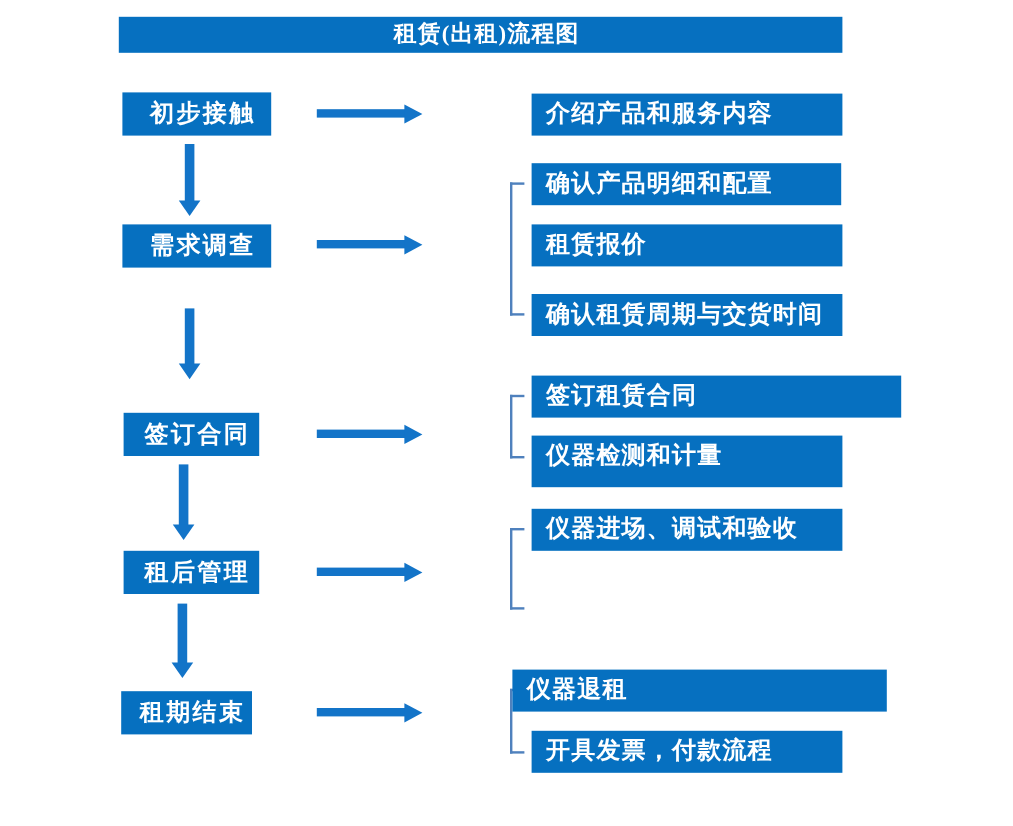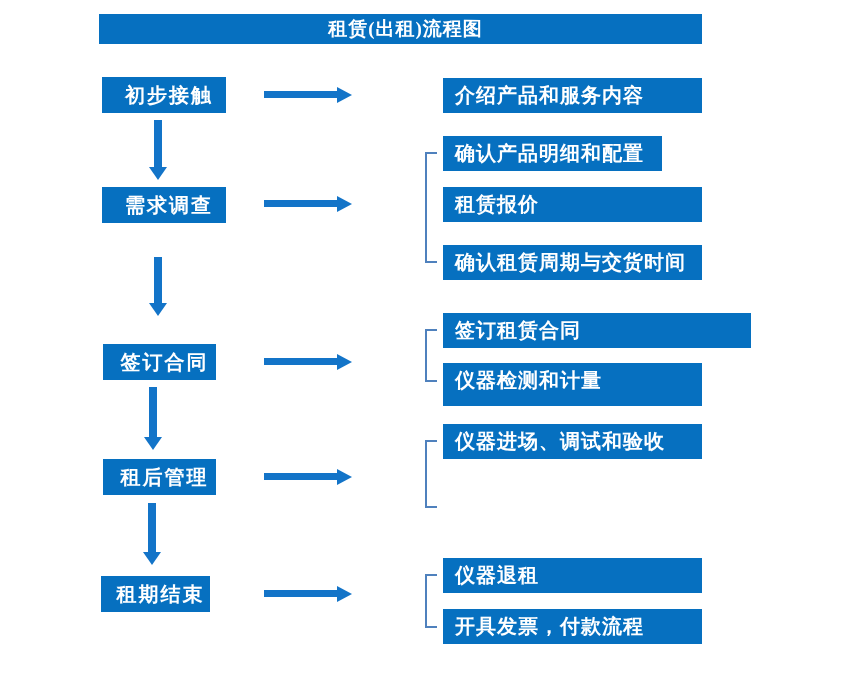--- a/index.html
+++ b/index.html
@@ -83,22 +83,22 @@
     <div class="shaft"></div>
     <div class="head"></div>
   </div>
 
   <div class="bracket" style="top:152px; height:111px;"></div>
   <div class="bracket" style="top:329px; height:53px;"></div>
   <div class="bracket" style="top:440px; height:68px;"></div>
   <div class="bracket" style="top:574px; height:54px;"></div>
 
   <div class="box rbox" style="left:443px; top:78px;  width:259px; height:35px;">介绍产品和服务内容</div>
-  <div class="box rbox" style="left:443px; top:136px; width:219px; height:35px;">确认产品明细和配置</div>
+  <div class="box rbox" style="left:443px; top:136px; width:258px; height:35px;">确认产品明细和配置</div>
   <div class="box rbox" style="left:443px; top:187px; width:259px; height:35px;">租赁报价</div>
   <div class="box rbox" style="left:443px; top:245px; width:259px; height:35px;">确认租赁周期与交货时间</div>
   <div class="box rbox" style="left:443px; top:313px; width:308px; height:35px;">签订租赁合同</div>
   <div class="box rbox" style="left:443px; top:363px; width:259px; height:43px;">仪器检测和计量</div>
   <div class="box rbox" style="left:443px; top:424px; width:259px; height:35px;">仪器进场、调试和验收</div>
-  <div class="box rbox" style="left:443px; top:558px; width:259px; height:35px;">仪器退租</div>
+  <div class="box rbox" style="left:427px; top:558px; width:312px; height:35px;">仪器退租</div>
   <div class="box rbox" style="left:443px; top:609px; width:259px; height:35px;">开具发票，付款流程</div>
 
 </div>
 
 </body></html>

